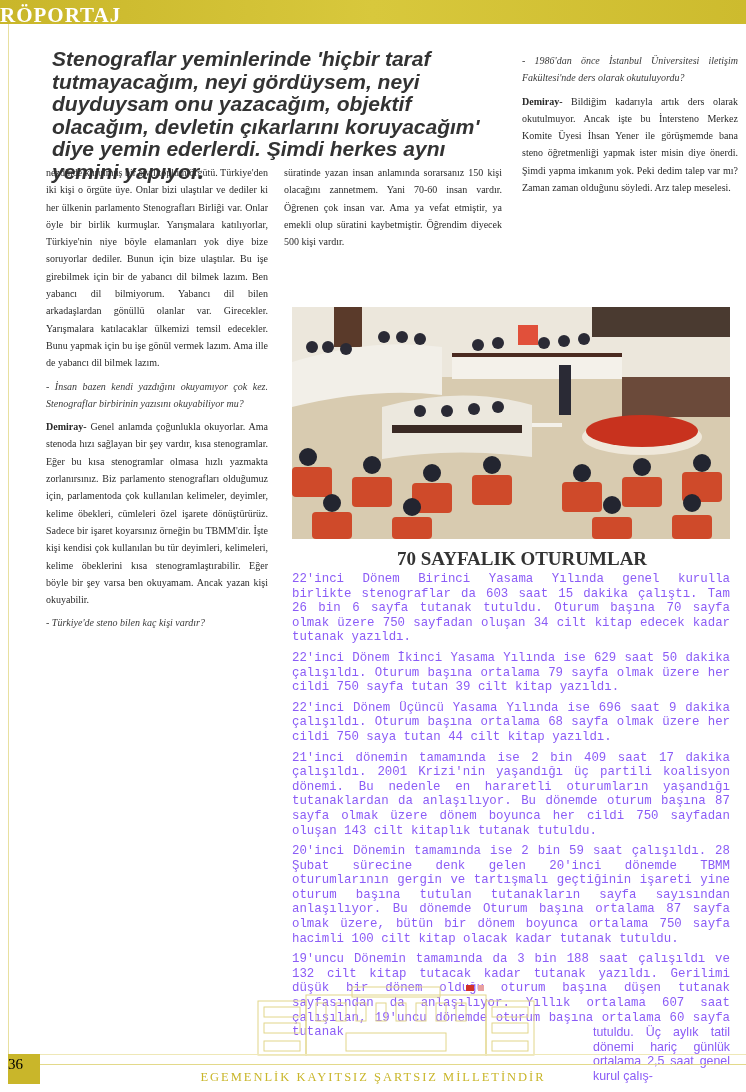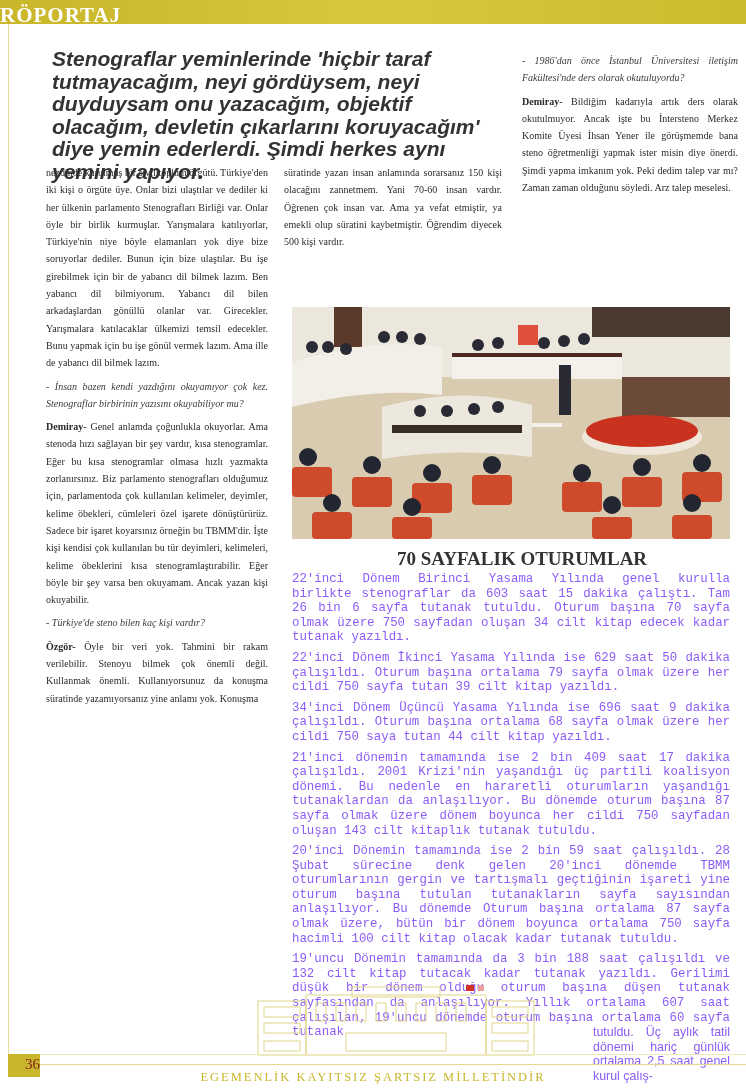--- a/index.html
+++ b/index.html
@@ -14,41 +14,40 @@
   .sp { font-weight:bold; }
   .col1 { left:46px; top:164px; width:222px; }
   .col2 { left:284px; top:164px; width:218px; }
   .col3 { left:522px; top:52px; width:216px; }
   .photo { position:absolute; left:292px; top:307px; width:438px; height:232px; background:#d9cbb0; overflow:hidden; }
   .box-title { position:absolute; left:303px; top:548px; width:438px; text-align:center; font-family:"Liberation Serif", serif; font-weight:bold; font-size:19px; color:#333; }
   .box { position:absolute; left:292px; top:572px; width:438px; font-family:Liberation Mono, monospace; font-size:12.4px; line-height:14.6px; text-align:justify; color:#8b5cf6; }
   .box p { margin:0 0 6px 0; }
   .box-tail { position:absolute; left:593px; top:977px; width:137px; font-family:Liberation Sans, sans-serif; font-size:12.4px; line-height:14.6px; text-align:justify; color:#8b5cf6;margin-top:48px; }
   .building { position:absolute; left:256px; top:985px; width:280px; height:72px; }
-  .page-num { position:absolute; left:8px; top:1054px; width:32px; height:23px; background:#c9b62a; color:#7f1d1d; font-size:15px; text-align:right; line-height:20px; }
+  .page-num { position:absolute; left:8px; top:1054px; width:32px; height:30px; background:#c9b62a; color:#000000; font-size:15px; text-align:left; line-height:20px; }
   .footer-line { position:absolute; left:40px; top:1064px; width:706px; height:1px; background:#e3d98a; }
   .footer-line2 { position:absolute; left:8px; top:1054px; width:738px; height:1px; background:#efe8b8; }
   .motto { position:absolute; left:0; width:746px; top:1067px; text-align:center; }
   .motto span { background:#fff; padding:0 8px; color:#c9b62a; font-size:12.5px; letter-spacing:2px; font-variant:small-caps; }
 </style>
 </head>
 <body>
 
 <div class="header-band"></div>
 <div class="header-title">RÖPORTAJ</div>
 <div class="frame-left"></div>
 
 <div class="pullquote">Stenograflar yeminlerinde 'hiçbir taraf tutmayacağım, neyi gördüysem, neyi duyduysam onu yazacağım, objektif olacağım, devletin çıkarlarını koruyacağım' diye yemin ederlerdi. Şimdi herkes aynı yemini yapıyor.</div>
 
 <div class="col col1">
   <p>nezdinde kurulmuş bir sivil toplum örgütü. Türkiye'den iki kişi o örgüte üye. Onlar bizi ulaştılar ve dediler ki her ülkenin parlamento Stenografları Birliği var. Onlar öyle bir birlik kurmuşlar. Yarışmalara katılıyorlar, Türkiye'nin niye böyle elamanları yok diye bize soruyorlar dediler. Bunun için bize ulaştılar. Bu işe girebilmek için bir de yabancı dil bilmek lazım. Ben yabancı dil bilmiyorum. Yabancı dil bilen arkadaşlardan gönüllü olanlar var. Girecekler. Yarışmalara katılacaklar ülkemizi temsil edecekler. Bunu yapmak için bu işe gönül vermek lazım. Ama ille de yabancı dil bilmek lazım.</p>
   <p class="q">- İnsan bazen kendi yazdığını okuyamıyor çok kez. Stenograflar birbirinin yazısını okuyabiliyor mu?</p>
   <p><span class="sp">Demiray-</span><span> Genel anlamda çoğunlukla okuyorlar. Ama stenoda hızı sağlayan bir şey vardır, kısa stenogramlar. Eğer bu kısa stenogramlar olmasa hızlı yazmakta zorlanırsınız. Biz parlamento stenografları olduğumuz için, parlamentoda çok kullanılan kelimeler, deyimler, kelime öbekleri, cümleleri özel işarete dönüştürürüz. Sadece bir işaret koyarsınız örneğin bu TBMM'dir. İşte kişi kendisi çok kullanılan bu tür deyimleri, kelimeleri, kelime öbeklerini kısa stenogramlaştırabilir. Eğer böyle bir şey varsa ben okuyamam. Ancak yazan kişi okuyabilir.</span></p>
   <p class="q">- Türkiye'de steno bilen kaç kişi vardır?</p>
-  <p><span class="sp">Özgör-</span><span> Öyle bir veri yok. Tahmini bir rakam verilebilir. Stenoyu bilmek çok önemli değil. Kullanmak önemli. Kullanıyorsunuz da konuşma süratinde yazamıyorsanız yine anlamı yok. Konuşma</span></p>
 </div>
 
 <div class="col col2">
   <p>süratinde yazan insan anlamında sorarsanız 150 kişi olacağını zannetmem. Yani 70-60 insan vardır. Öğrenen çok insan var. Ama ya vefat etmiştir, ya emekli olup süratini kaybetmiştir. Öğrendim diyecek 500 kişi vardır.</p>
 </div>
 
 <div class="col col3">
   <p class="q">- 1986'dan önce İstanbul Üniversitesi iletişim Fakültesi'nde ders olarak okutuluyordu?</p>
   <p><span class="sp">Demiray-</span><span> Bildiğim kadarıyla artık ders olarak okutulmuyor. Ancak işte bu İntersteno Merkez Komite Üyesi İhsan Yener ile görüşmemde bana steno öğretmenliği yapmak ister misin diye önerdi. Şimdi yapma imkanım yok. Peki dedim talep var mı? Zaman zaman olduğunu söyledi. Arz talep meselesi.</span></p>
 </div>
@@ -115,21 +114,21 @@
         <circle cx="320" cy="198" r="9"></circle>
         <circle cx="400" cy="196" r="9"></circle>
     </g>
   </svg>
 </div>
 
 <div class="box-title">70 SAYFALIK OTURUMLAR</div>
 <div class="box">
   <p>22'inci Dönem Birinci Yasama Yılında genel kurulla birlikte stenograflar da 603 saat 15 dakika çalıştı. Tam 26 bin 6 sayfa tutanak tutuldu. Oturum başına 70 sayfa olmak üzere 750 sayfadan oluşan 34 cilt kitap edecek kadar tutanak yazıldı.</p>
   <p>22'inci Dönem İkinci Yasama Yılında ise 629 saat 50 dakika çalışıldı. Oturum başına ortalama 79 sayfa olmak üzere her cildi 750 sayfa tutan 39 cilt kitap yazıldı.</p>
-  <p>34'inci Dönem Üçüncü Yasama Yılında ise 696 saat 9 dakika çalışıldı. Oturum başına ortalama 68 sayfa olmak üzere her cildi 750 saya tutan 44 cilt kitap yazıldı.</p>
+  <p>22'inci Dönem Üçüncü Yasama Yılında ise 696 saat 9 dakika çalışıldı. Oturum başına ortalama 68 sayfa olmak üzere her cildi 750 saya tutan 44 cilt kitap yazıldı.</p>
   <p>21'inci dönemin tamamında ise 2 bin 409 saat 17 dakika çalışıldı. 2001 Krizi'nin yaşandığı üç partili koalisyon dönemi. Bu nedenle en hararetli oturumların yaşandığı tutanaklardan da anlaşılıyor. Bu dönemde oturum başına 87 sayfa olmak üzere dönem boyunca her cildi 750 sayfadan oluşan 143 cilt kitaplık tutanak tutuldu.</p>
   <p>20'inci Dönemin tamamında ise 2 bin 59 saat çalışıldı. 28 Şubat sürecine denk gelen 20'inci dönemde TBMM oturumlarının gergin ve tartışmalı geçtiğinin işareti yine oturum başına tutulan tutanakların sayfa sayısından anlaşılıyor. Bu dönemde Oturum başına ortalama 87 sayfa olmak üzere, bütün bir dönem boyunca ortalama 750 sayfa hacimli 100 cilt kitap olacak kadar tutanak tutuldu.</p>
   <p>19'uncu Dönemin tamamında da 3 bin 188 saat çalışıldı ve 132 cilt kitap tutacak kadar tutanak yazıldı. Gerilimi düşük bir dönem olduğu oturum başına düşen tutanak sayfasından da anlaşılıyor. Yıllık ortalama 607 saat çalışılan, 19'uncu dönemde oturum başına ortalama 60 sayfa tutanak</p>
 </div>
 <div class="box-tail">tutuldu. Üç aylık tatil dönemi hariç günlük ortalama 2,5 saat genel kurul çalış-</div>
 
 <svg class="building" viewBox="0 0 280 72">
   <g fill="none" stroke="#e2d68a" stroke-width="1">
     <rect x="2" y="16" width="48" height="54"></rect>
       <rect x="50" y="10" width="180" height="60"></rect>

